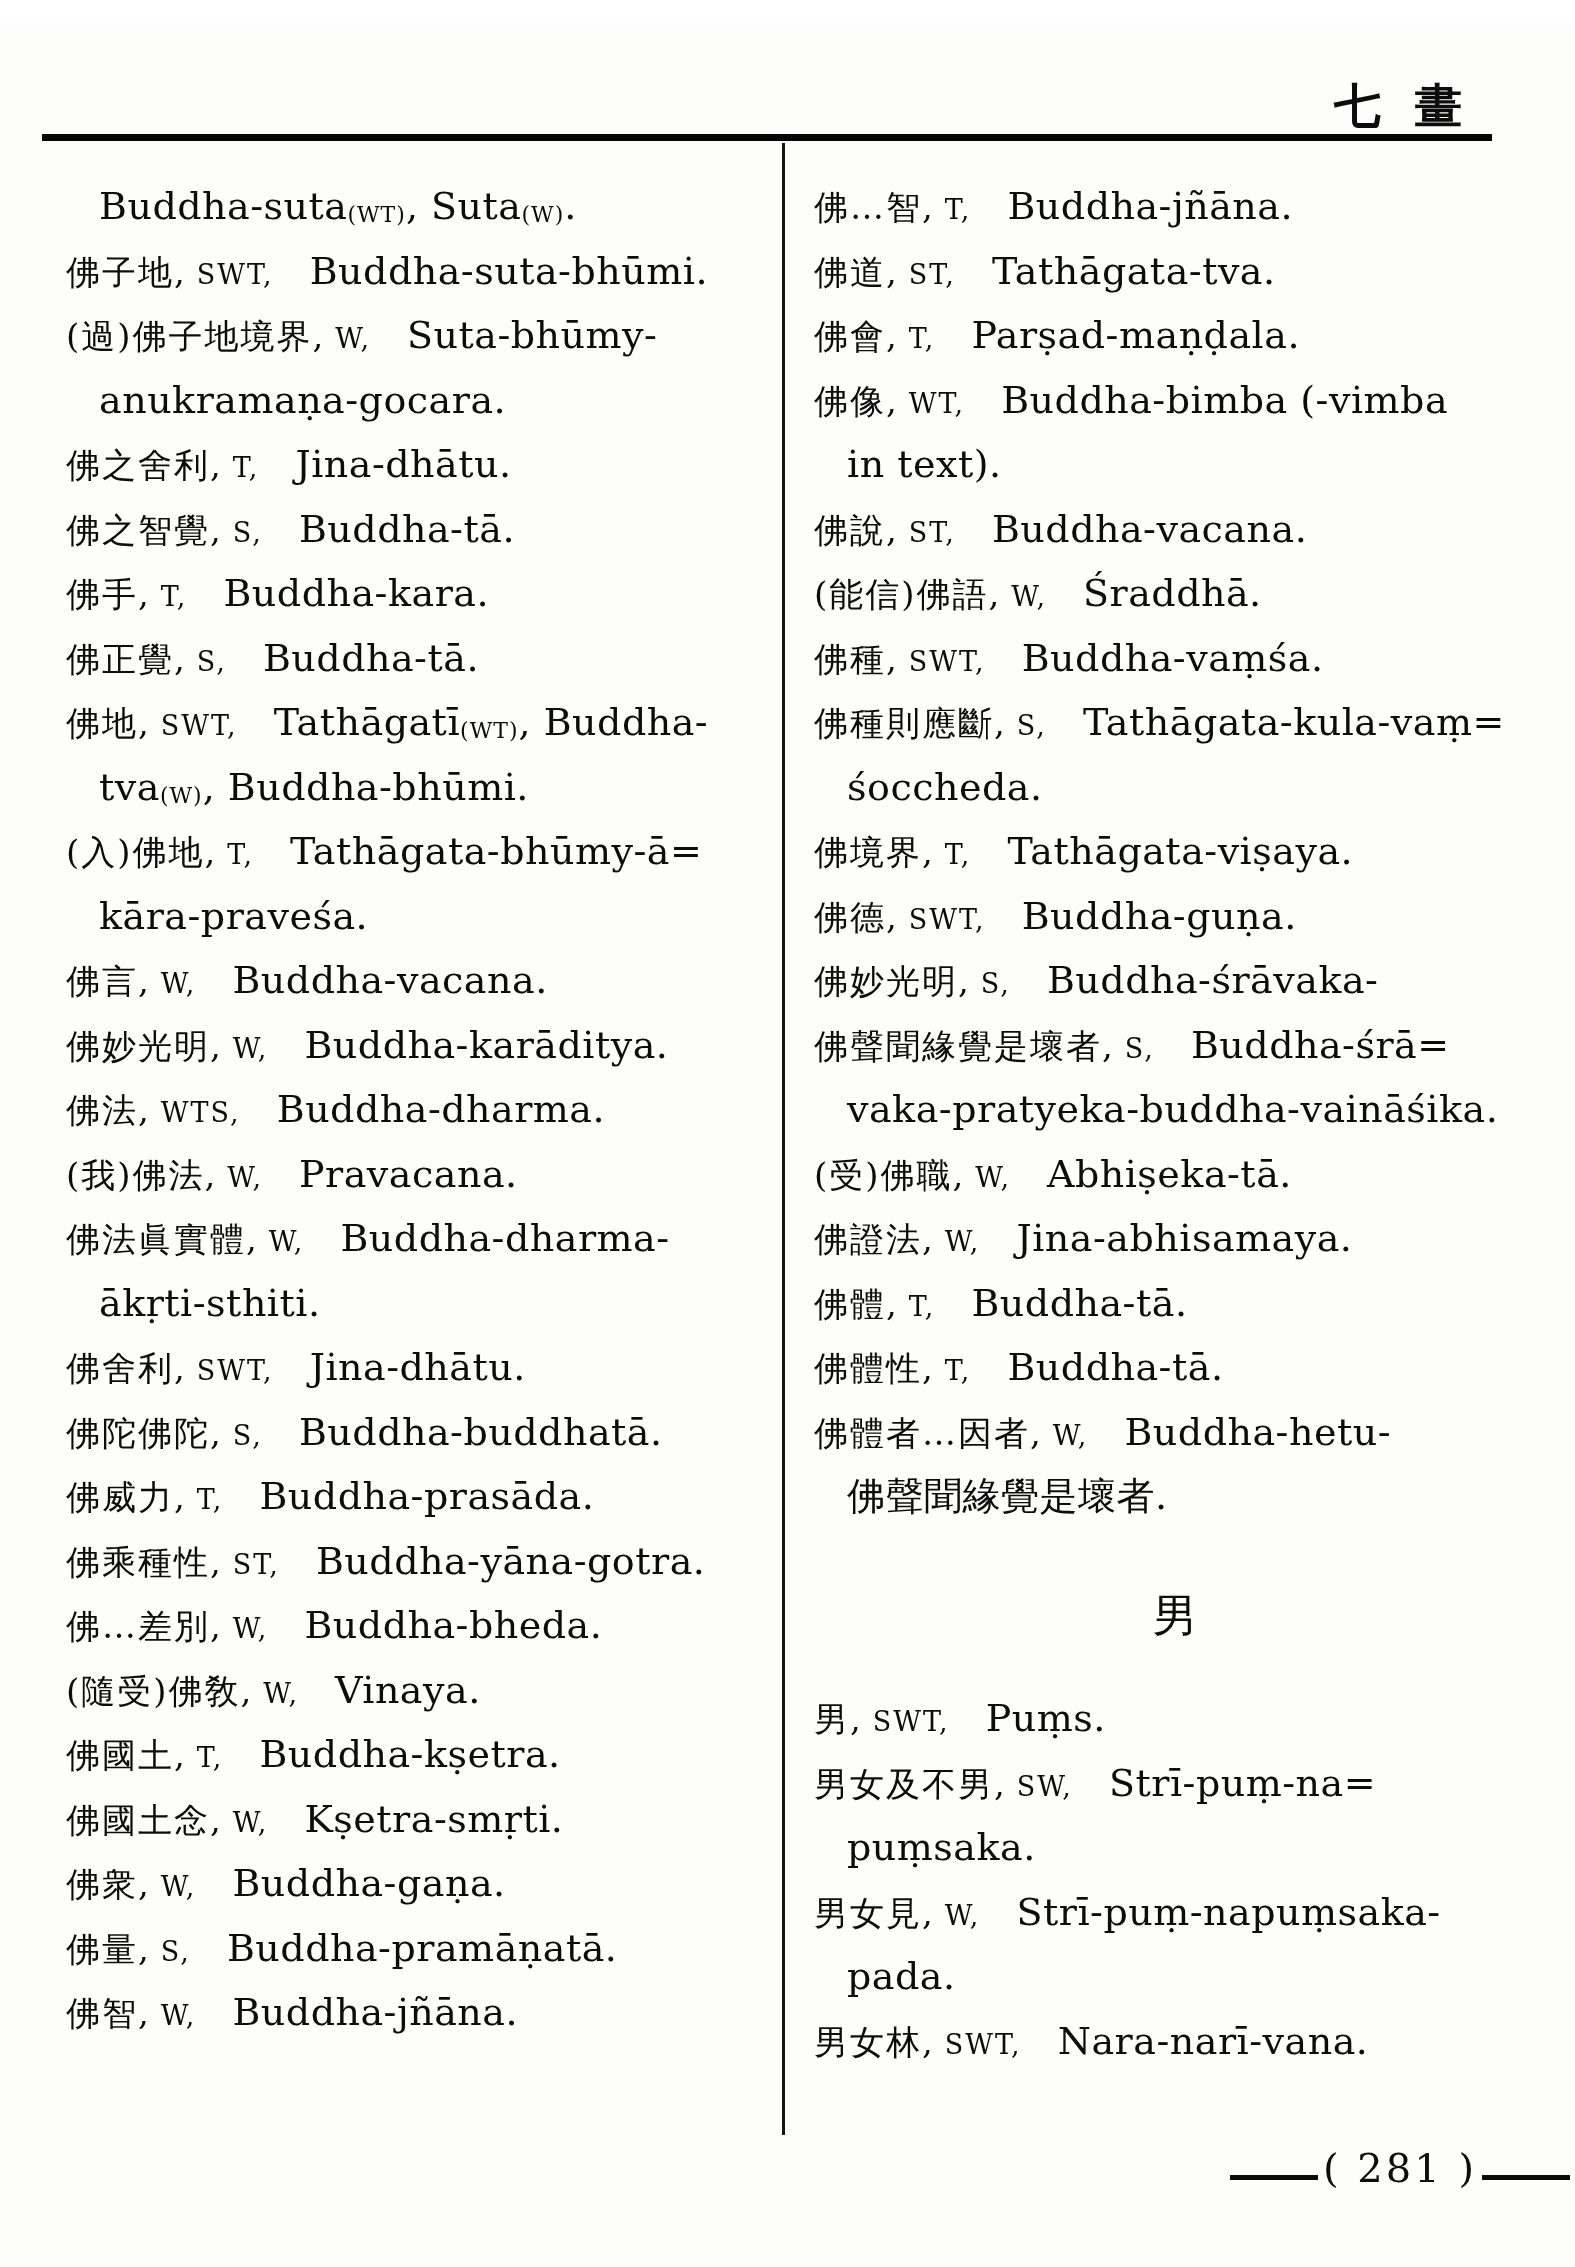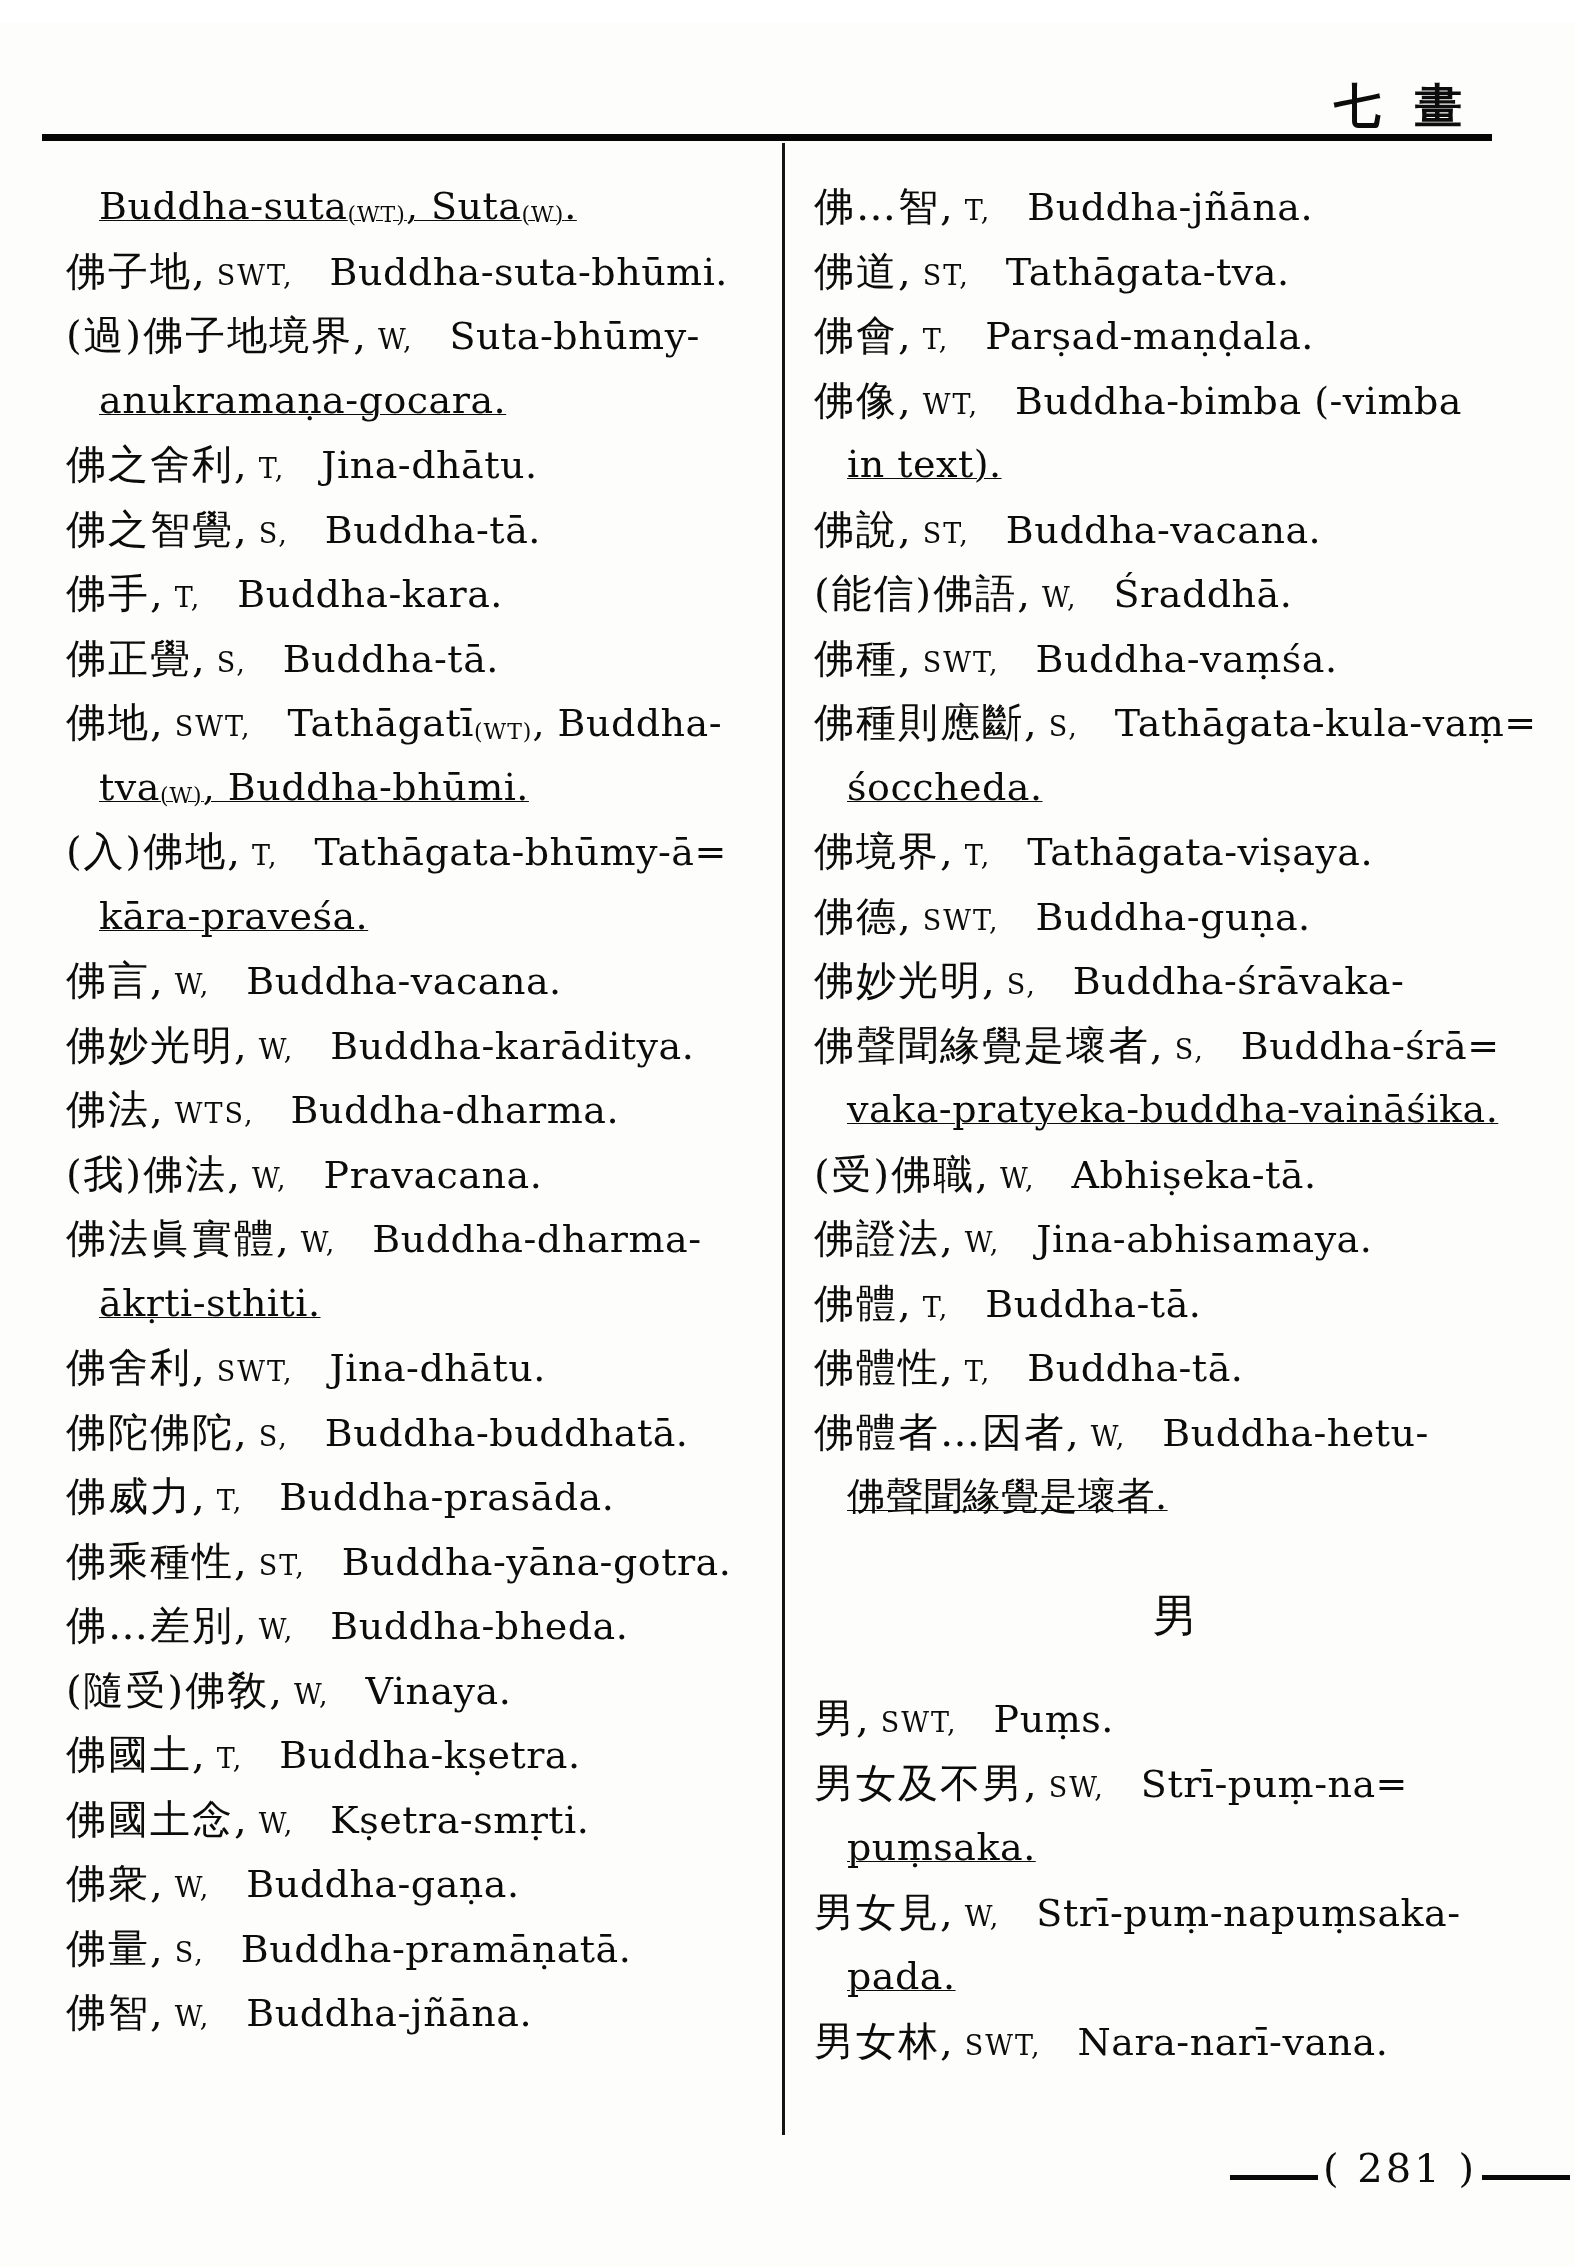--- a/index.html
+++ b/index.html
@@ -47,22 +47,22 @@
     position: absolute;
     top: 152px;
   }
   .column-left  { left: 66px;  width: 708px; }
   .column-right { left: 814px; width: 724px; }
   .line {
     height: 64.5px;
     line-height: 64.5px;
     white-space: nowrap;
   }
-  .line.indent { padding-left: 33px; text-decoration: underline; }
-  .run-cn  { font-size: 40px; letter-spacing: 2px; }
+  .line.indent { padding-left: 33px; }
+  .run-cn  { font-size: 34px; letter-spacing: 2px; }
   .run-sc  { font-size: 27px; margin-left: 10px; margin-right: 36px; letter-spacing: 2px; }
   .run-lat { font-size: 38px; letter-spacing: 0.5px; }
   .run-sub { font-size: 22px; vertical-align: -3px; letter-spacing: 1px; }
   .line.sect {
     text-align: center;
     margin-top: 55px;
     margin-bottom: 38px;
   }
   .line.sect .run-cn { font-size: 45px; }
   .footer {

